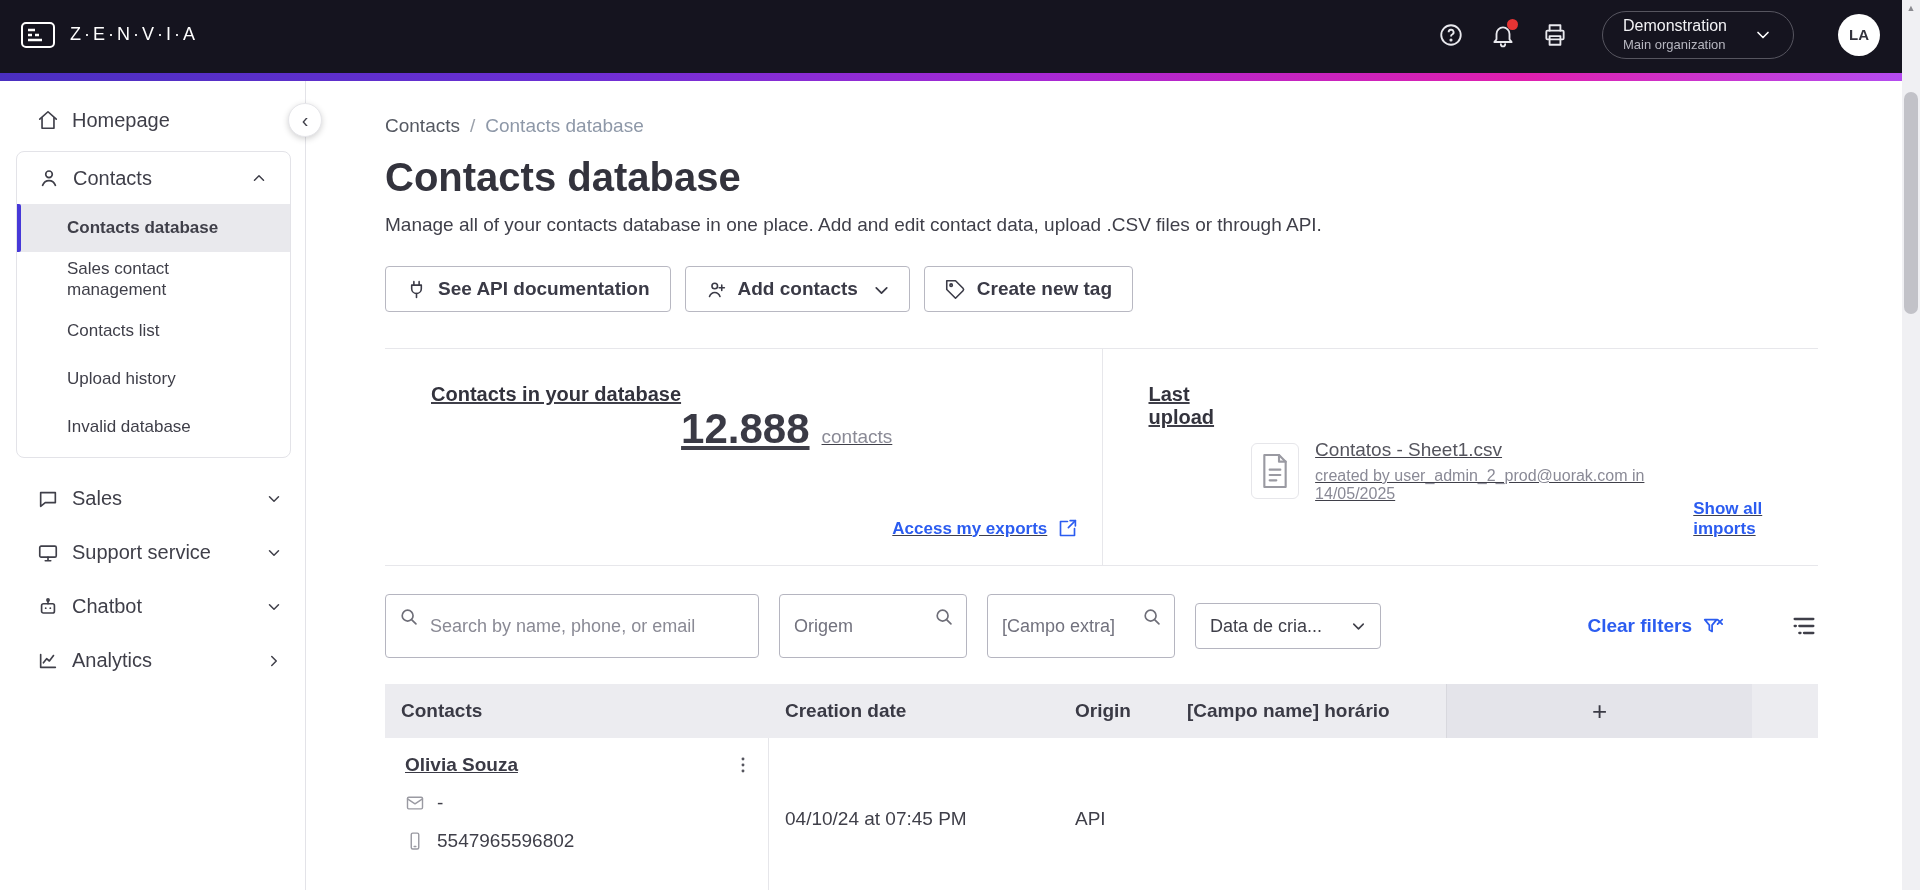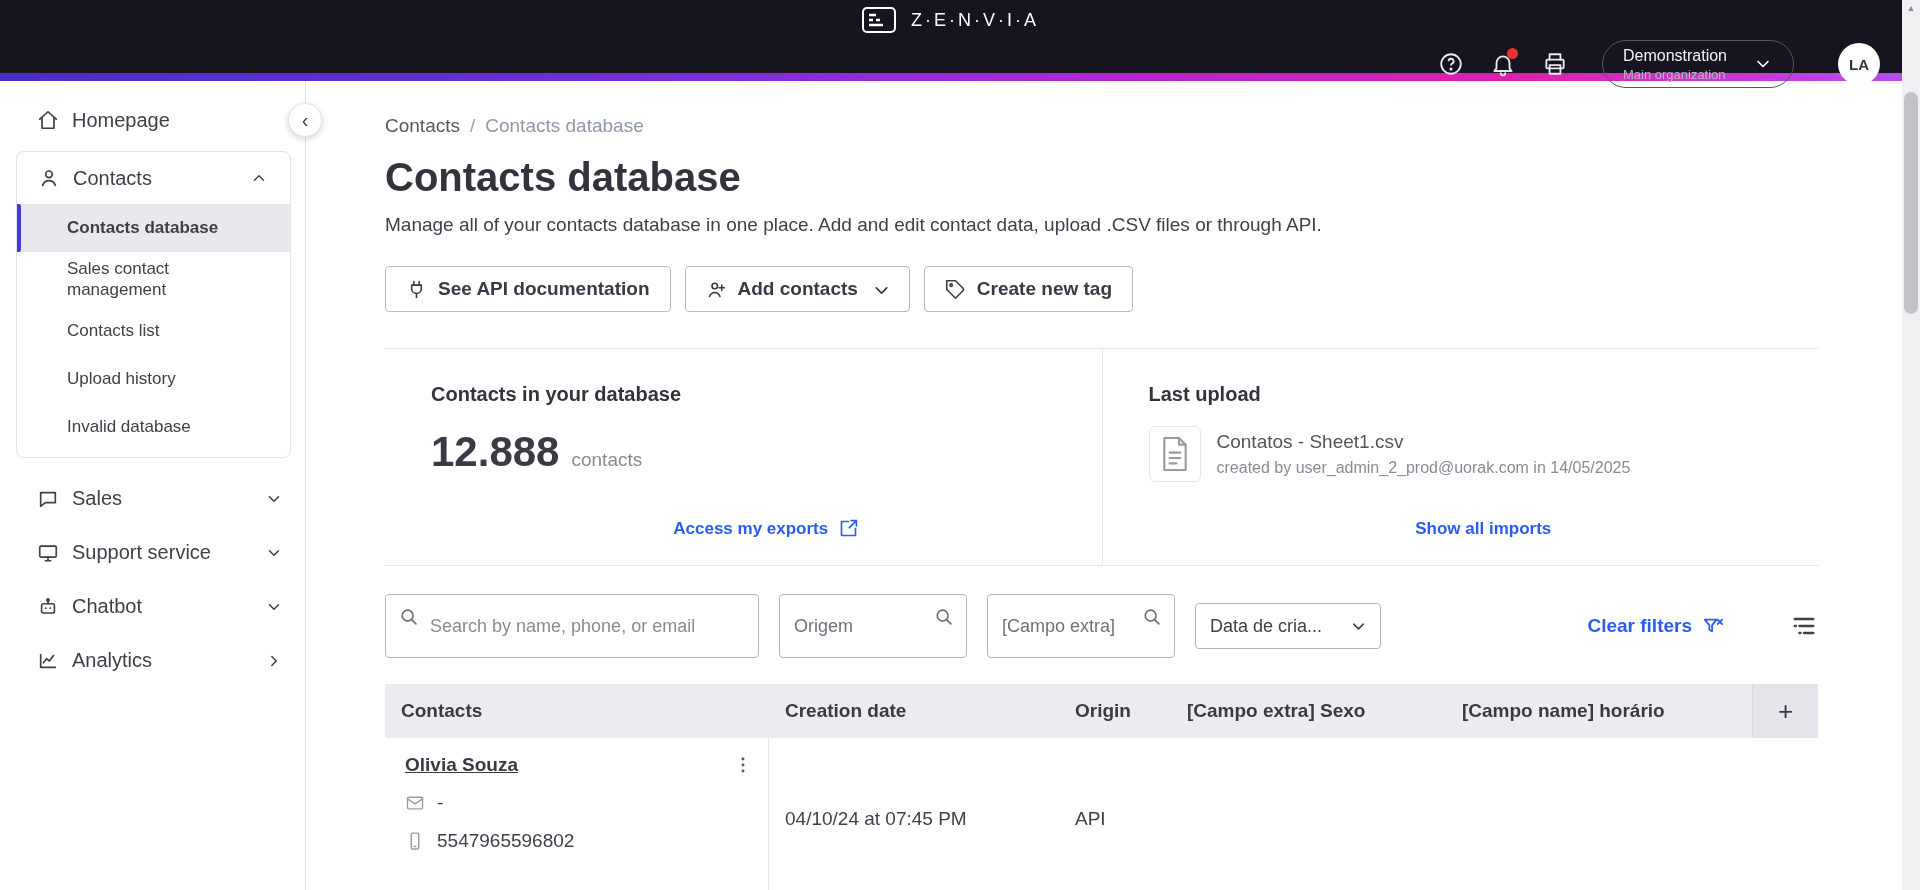--- a/index.html
+++ b/index.html
@@ -1,19 +1,19 @@
 <!DOCTYPE html>
 <html><head>
 <meta charset="utf-8">
 <style>
   * { margin:0; padding:0; box-sizing:border-box; }
   html,body { width:1920px; height:890px; overflow:hidden; font-family:"Liberation Sans", sans-serif; background:#fff; color:#3F3F49; }
 
   
-  .topbar { height:73px; width:1902px; background:#15141F; display:flex; align-items:center; padding:0 22px 4px 18px;flex-direction:column; }
+  .topbar { height:73px; width:1902px; background:#15141F; display:flex; align-items:center; padding:0 22px 4px 18px; }
   .brand { display:flex; align-items:center; gap:12px; }
   .brand-mark { width:40px; height:40px; color:#fff; }
   .brand-text { color:#fff; font-size:18px; letter-spacing:3px; font-weight:500; }
   .top-right { margin-left:auto; display:flex; align-items:center; gap:26px; }
   .top-icon { width:26px; height:26px; color:#E9E9EE; position:relative; cursor:pointer; }
   .top-icon svg { width:26px; height:26px; }
   .bell-dot { position:absolute; top:-3px; right:-2px; width:11px; height:11px; border-radius:50%; background:#E63434; }
   .org-pill { display:flex; align-items:center; gap:26px; border:1px solid #56555F; border-radius:26px; padding:7px 20px; height:48px; cursor:pointer; margin-left:8px; }
   .org-name { color:#F2F2F5; font-size:16px; }
   .org-sub { color:#B7B7C0; font-size:13px; margin-top:2px; }
@@ -48,21 +48,21 @@
   .page-title { margin-top:18px; font-size:40px; font-weight:700; color:#33333D; }
   .page-subtitle { margin-top:14px; font-size:19px; color:#3F3F49; }
 
   .actions { margin-top:30px; display:flex; gap:14px; }
   .btn { display:inline-flex; align-items:center; gap:11px; height:46px; padding:0 20px; background:#fff; border:1px solid #B8B8C2; border-radius:4px; font-size:19px; font-weight:700; color:#3A3A46; cursor:pointer; font-family:inherit; }
   .btn svg { width:21px; height:21px; }
   .btn .chev { width:18px; height:18px; margin-left:2px; }
 
   
   .stats { margin-top:36px; display:flex; border-top:1px solid #E7E7EB; border-bottom:1px solid #E7E7EB; height:218px; }
-  .stats-half { width:50%; display:flex; flex-direction:column; padding:34px 0 26px 46px; }
+  .stats-half { width:50%; display:flex; padding:34px 0 26px 46px;text-decoration:underline; }
   .stats-half.right { border-left:1px solid #E7E7EB; }
   .stats-title { font-size:20px; font-weight:700; color:#33333D; }
   .count-row { margin-top:22px; display:flex; align-items:baseline; gap:12px; }
   .count-num { font-size:42px; font-weight:700; color:#3A3A45; }
   .count-unit { font-size:19px; color:#8A8A96; }
   .stats-link { margin-top:auto; align-self:center; display:flex; align-items:center; gap:10px; color:#2B5CF0; font-size:17px; font-weight:700; cursor:pointer; }
   .stats-link svg { width:21px; height:21px; }
   .upload-row { margin-top:20px; display:flex; gap:16px; align-items:center; }
   .file-badge { width:52px; height:56px; border:1px solid #E6E6EA; border-radius:6px; display:flex; align-items:center; justify-content:center; color:#9A9AA2; }
   .file-badge svg { width:32px; height:38px; }
@@ -406,21 +406,20 @@
             <path d="M4 12h1M8 18h1"></path>
           </svg>
       </span>
     </div>
 
     <div class="table">
       <div class="thead">
         <div class="th">Contacts</div>
         <div class="th">Creation date</div>
         <div class="th">Origin</div>
-        <div class="th">[Campo extra] Sexo</div>
         <div class="th">[Campo name] horário</div>
         <div class="th add">+</div>
       </div>
       <div class="trow">
         <div class="td contact-card">
           <div class="name-row">
             <span class="contact-name">Olivia Souza</span>
             <span class="kebab">
               <svg viewBox="0 0 24 24" fill="currentColor">
                   <circle cx="12" cy="5.5" r="1.6"></circle>

